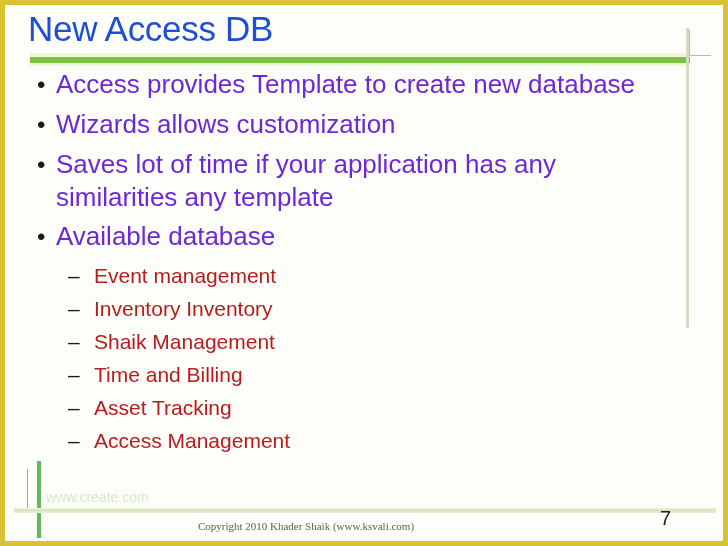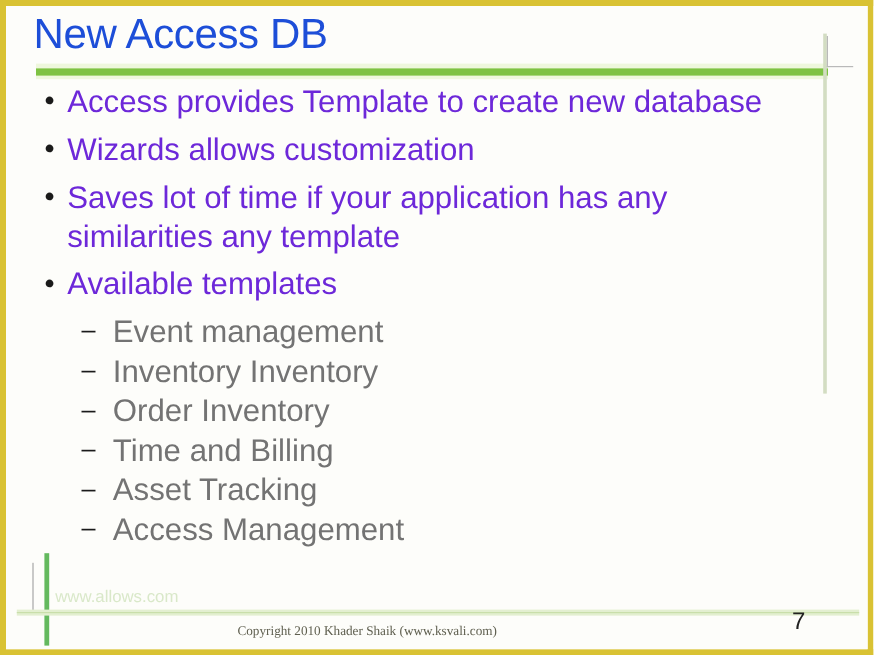--- a/index.html
+++ b/index.html
@@ -139,23 +139,23 @@
   }
   .sub-mark {
     width: 26px;
     flex: 0 0 26px;
     font-size: 21px;
     line-height: 32px;
     color: #1a1a1a;
   }
   .sub-text {
     flex: 1 1 auto;
-    font-size: 26px;
+    font-size: 21px;
     line-height: 32px;
-    color: #737373;
+    color: #b91c1c;
   }
 
   
   .bottom-vline {
     position: absolute;
     left: 37px;
     top: 461px;
     width: 4px;
     height: 77px;
     background: #64b95e;
@@ -252,35 +252,35 @@
       <span class="bullet-text">Wizards allows customization</span>
     </div>
 
     <div class="bullet-row">
       <span class="bullet-mark">•</span>
       <span class="bullet-text">Saves lot of time if your application has any similarities any template</span>
     </div>
 
     <div class="bullet-row">
       <span class="bullet-mark">•</span>
-      <span class="bullet-text">Available templates</span>
+      <span class="bullet-text">Available database</span>
     </div>
 
     <div class="sub-list">
       <div class="sub-row">
         <span class="sub-mark">–</span>
         <span class="sub-text">Event management</span>
       </div>
       <div class="sub-row">
         <span class="sub-mark">–</span>
         <span class="sub-text">Inventory Inventory</span>
       </div>
       <div class="sub-row">
         <span class="sub-mark">–</span>
-        <span class="sub-text">Order Inventory</span>
+        <span class="sub-text">Shaik Management</span>
       </div>
       <div class="sub-row">
         <span class="sub-mark">–</span>
         <span class="sub-text">Time and Billing</span>
       </div>
       <div class="sub-row">
         <span class="sub-mark">–</span>
         <span class="sub-text">Asset Tracking</span>
       </div>
       <div class="sub-row">
@@ -289,19 +289,19 @@
       </div>
     </div>
 
   </div>
 
   <div class="bottom-bracket"></div>
   <div class="bottom-vline"></div>
   <div class="footer-rule"></div>
   <div class="footer-rule-thin"></div>
 
-  <div class="watermark">www.allows.com</div>
+  <div class="watermark">www.create.com</div>
 
   <div class="copyright">Copyright 2010 Khader Shaik (www.ksvali.com)</div>
 
   <div class="page-number">7</div>
 
 </div>
 
 </body></html>

